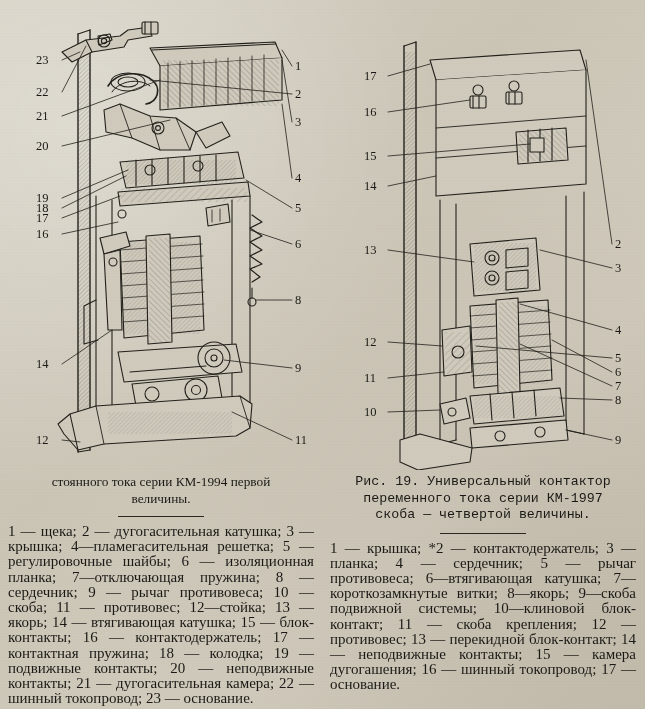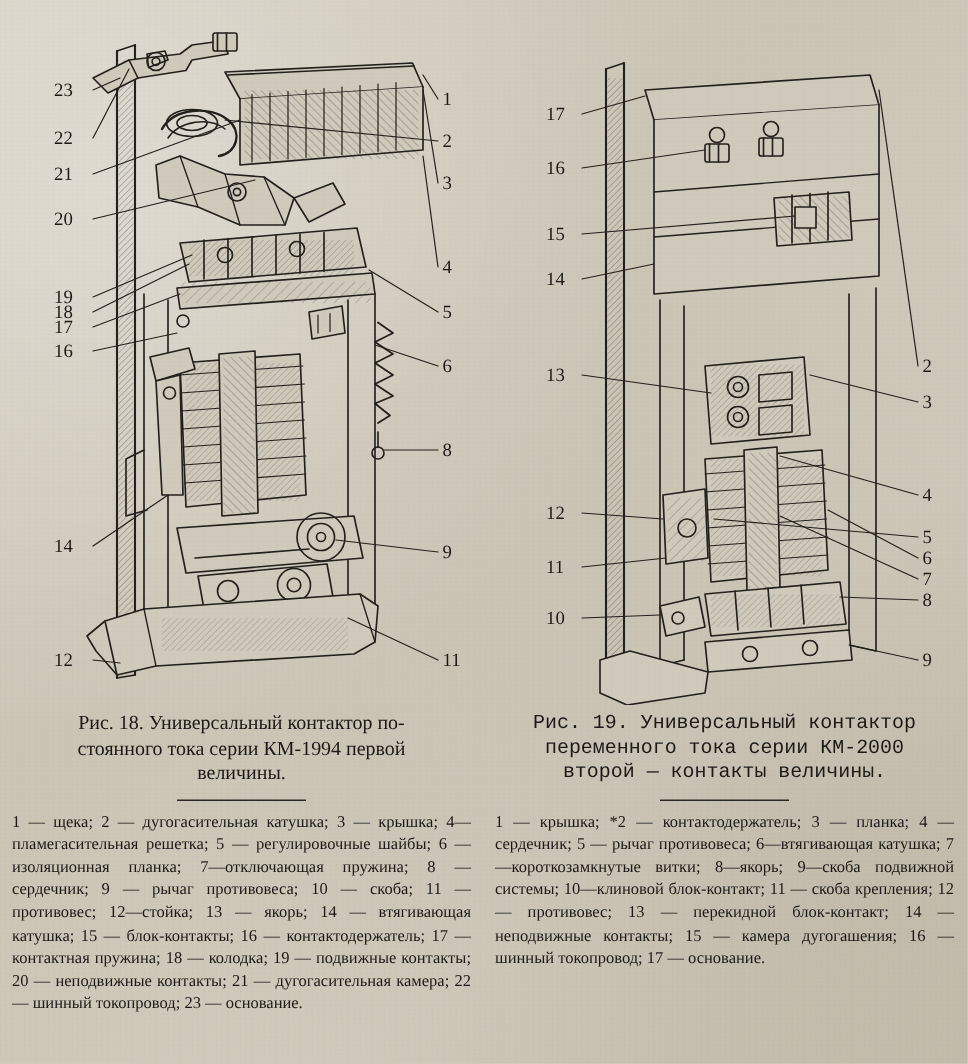--- a/index.html
+++ b/index.html
@@ -62,21 +62,21 @@
     text-align: center;
     font-family: "Liberation Serif", serif;
   }
   .cap-rule {
     width: 86px;
     height: 1px;
     background: #2a2822;
     margin: 9px auto 7px auto;
   }
   .cap-list {
-    font-size: 11px;
+    font-size: 15px;
     line-height: 15.2px;
     text-align: justify;
     font-family: "Liberation Serif", serif;
     hyphens: manual;
   }
   .left-cap .cap-title { padding: 0 6px; }
   .right-cap .cap-title { padding: 0 4px; font-family: Liberation Mono, monospace; }
 </style>
 </head>
 <body>
@@ -334,30 +334,29 @@
       <text x="364" y="346">12</text>
       <text x="364" y="382">11</text>
       <text x="364" y="416">10</text>
     </g>
   </svg>
 </div>
 
 <div class="captions">
 
   <div class="cap-col left-cap">
-    <div class="cap-title">Рис. 18. Универсальный контактор по-</div>
     <div class="cap-title">стоянного тока серии КМ-1994 первой</div>
     <div class="cap-title">величины.</div>
     <div class="cap-rule"></div>
     <div class="cap-list">1 — щека; 2 — дугогасительная катушка; 3 — крышка; 4—пламегасительная решетка; 5 — регулировочные шайбы; 6 — изоляционная планка; 7—отключающая пружина; 8 — сердечник; 9 — рычаг противовеса; 10 — скоба; 11 — противовес; 12—стойка; 13 — якорь; 14 — втягивающая катушка; 15 — блок-контакты; 16 — контактодержатель; 17 — контактная пружина; 18 — колодка; 19 — подвижные контакты; 20 — неподвижные контакты; 21 — дугогасительная камера; 22 — шинный токопровод; 23 — основание.</div>
   </div>
 
   <div class="cap-col right-cap">
     <div class="cap-title">Рис. 19. Универсальный контактор</div>
-    <div class="cap-title">переменного тока серии  КМ-2000</div>
-    <div class="cap-title">второй — контакты величины.</div>
+    <div class="cap-title">переменного тока серии  КМ-1997</div>
+    <div class="cap-title">скоба — четвертой величины.</div>
     <div class="cap-rule"></div>
     <div class="cap-list">1 — крышка; *2 — контактодержатель; 3 — планка; 4 — сердечник; 5 — рычаг противовеса; 6—втягивающая катушка; 7—короткозамкнутые витки; 8—якорь; 9—скоба подвижной системы; 10—клиновой блок-контакт; 11 — скоба крепления; 12 — противовес; 13 — перекидной блок-контакт; 14 — неподвижные контакты; 15 — камера дугогашения; 16 — шинный токопровод; 17 — основание.</div>
   </div>
 
 </div>
 
 <div class="noise"></div>
 
 </body></html>

